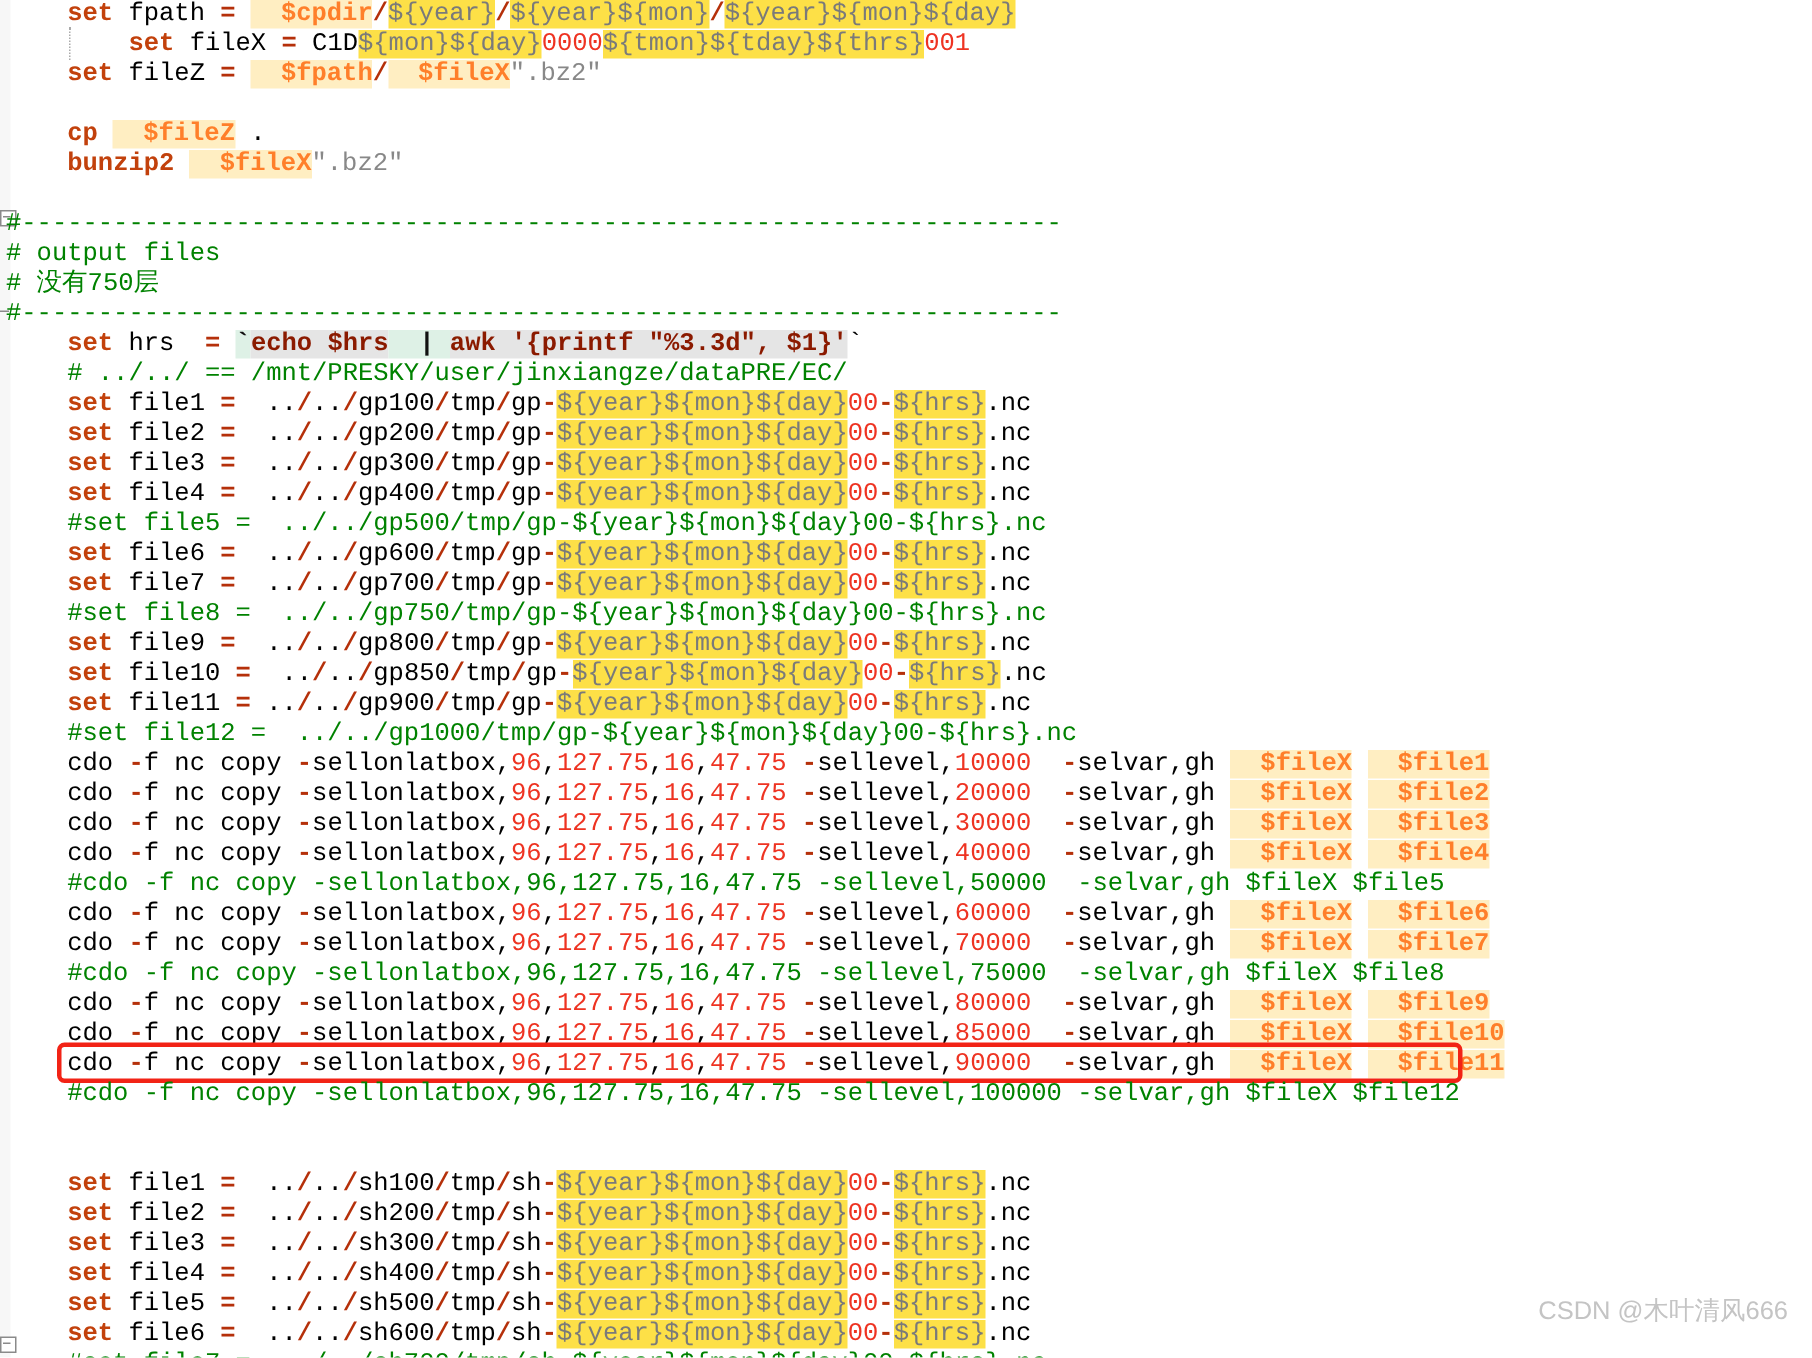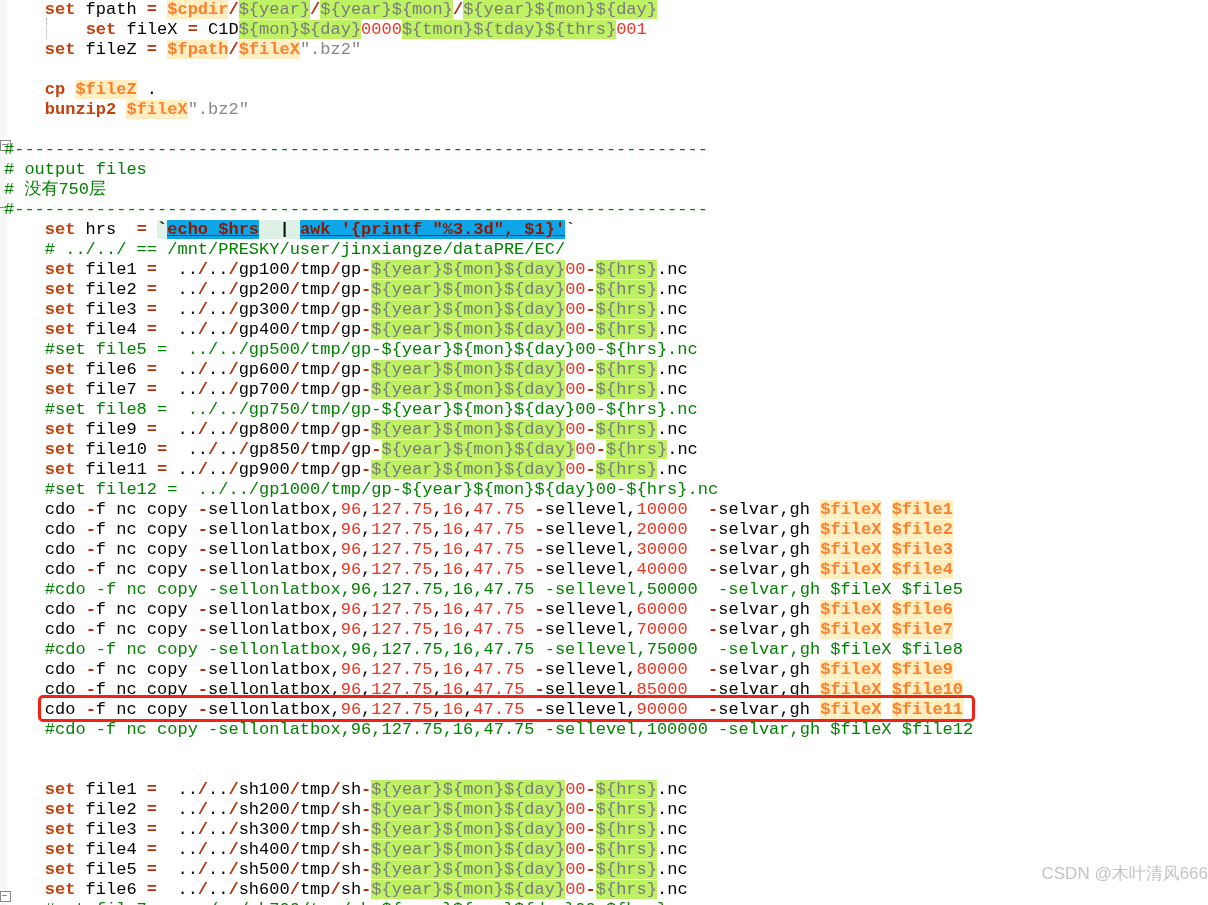--- a/index.html
+++ b/index.html
@@ -11,35 +11,35 @@
   .fold-box{position:absolute;left:0;width:9px;height:9px;border:1px solid #8a8a8a;background:#ffffff;}
   .fold-box::after{content:"";position:absolute;left:1px;top:3px;width:5px;height:1px;background:#8a8a8a;}
   .fold-tick{position:absolute;left:0;width:6px;height:1px;background:#8a8a8a;}
   #code{
     position:absolute;left:4px;top:0;
     font-size:17px;line-height:20px;white-space:pre;
   }
   .line{height:20px;position:relative;white-space:pre;}
   .t{color:#000000;}
   .k{color:#c2410c;font-weight:bold;}
-  .v{color:#ff7f2a;font-weight:bold;background:#ffeec2;}
-  .c{color:#7a7a7a;background:#bef264;}
+  .v{color:#ff7f2a;font-weight:bold;background:#ffeec2;padding-left:20px;}
+  .c{color:#7a7a7a;background:#fde047;}
   .n{color:#ee3322;}
   .o{color:#b5300a;font-weight:bold;}
   .s{color:#888888;}
   .g{color:#008200;}
-  .m{color:#8b1a00;font-weight:bold;background:#0ea5e9;text-decoration:underline;}
+  .m{color:#8b1a00;font-weight:bold;background:#e5e5e5;}
   .tm{color:#111111;font-weight:bold;background:#def1e6;}
   .line.boxed::after{
     content:"";position:absolute;left:34px;top:-5px;width:937px;height:27px;
     border:3px solid #f22316;border-radius:5px;box-sizing:border-box;pointer-events:none;
   }
   .indent-guide{position:absolute;left:46px;top:18px;height:22px;border-left:1px dotted #aaaaaa;}
   .watermark{
-    position:absolute;right:0;top:862px;
+    position:absolute;right:16px;top:862px;
     font-family:"Liberation Sans",sans-serif;font-size:17px;color:#c4c4c4;
   }
 </style>
 </head>
 <body>
 
 <div class="gutter">
     <div class="fold-box" style="top: 140px;"></div>
     <div class="fold-tick" style="top: 207px;"></div>
     <div class="fold-box" style="top: 891px;"></div>

